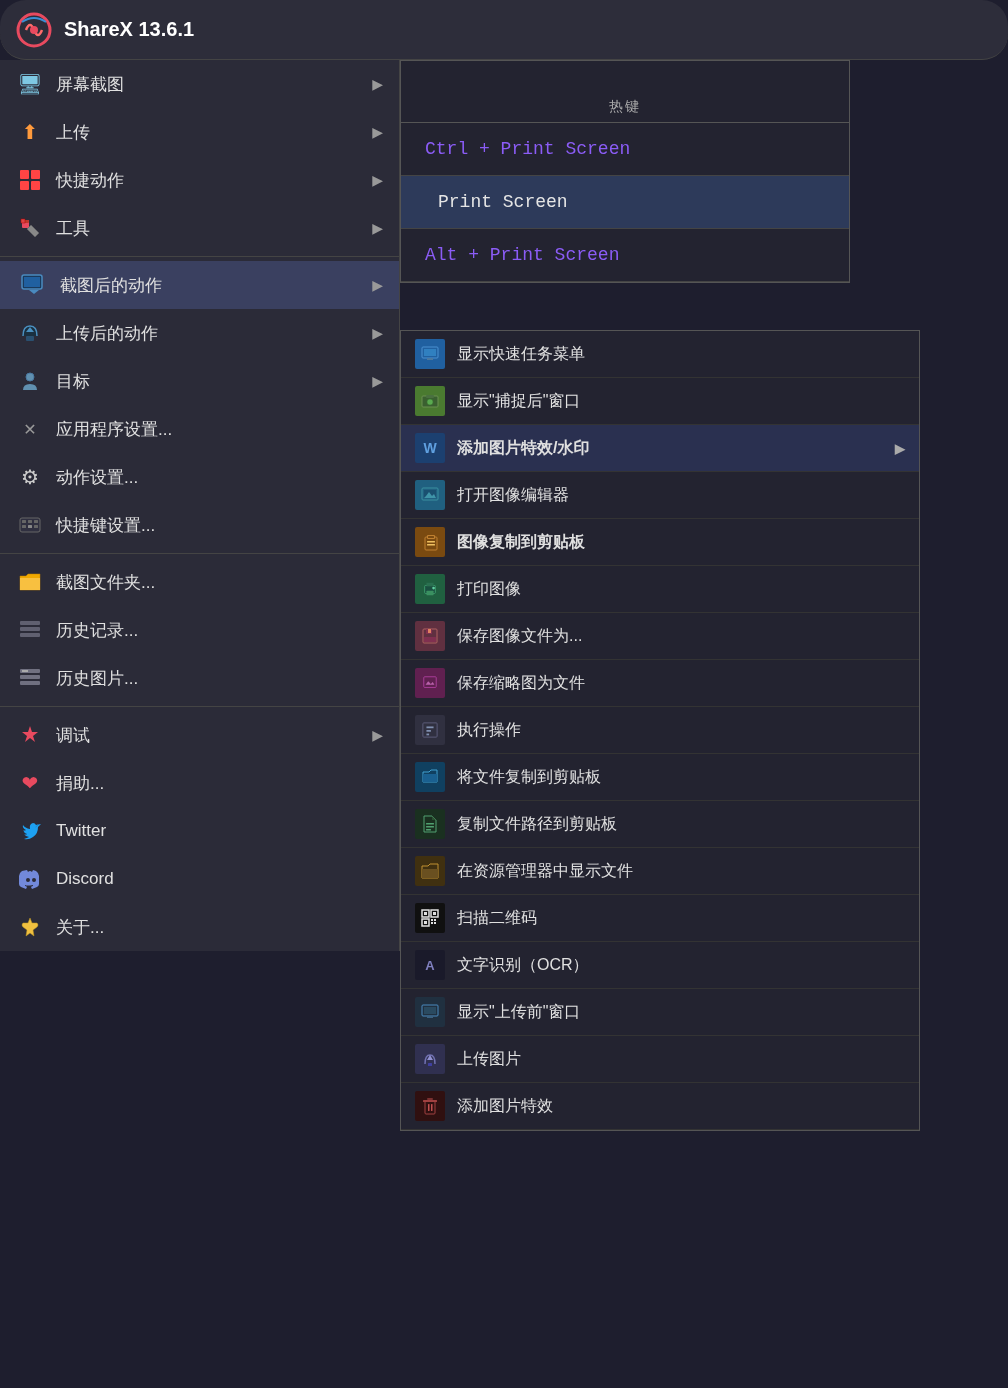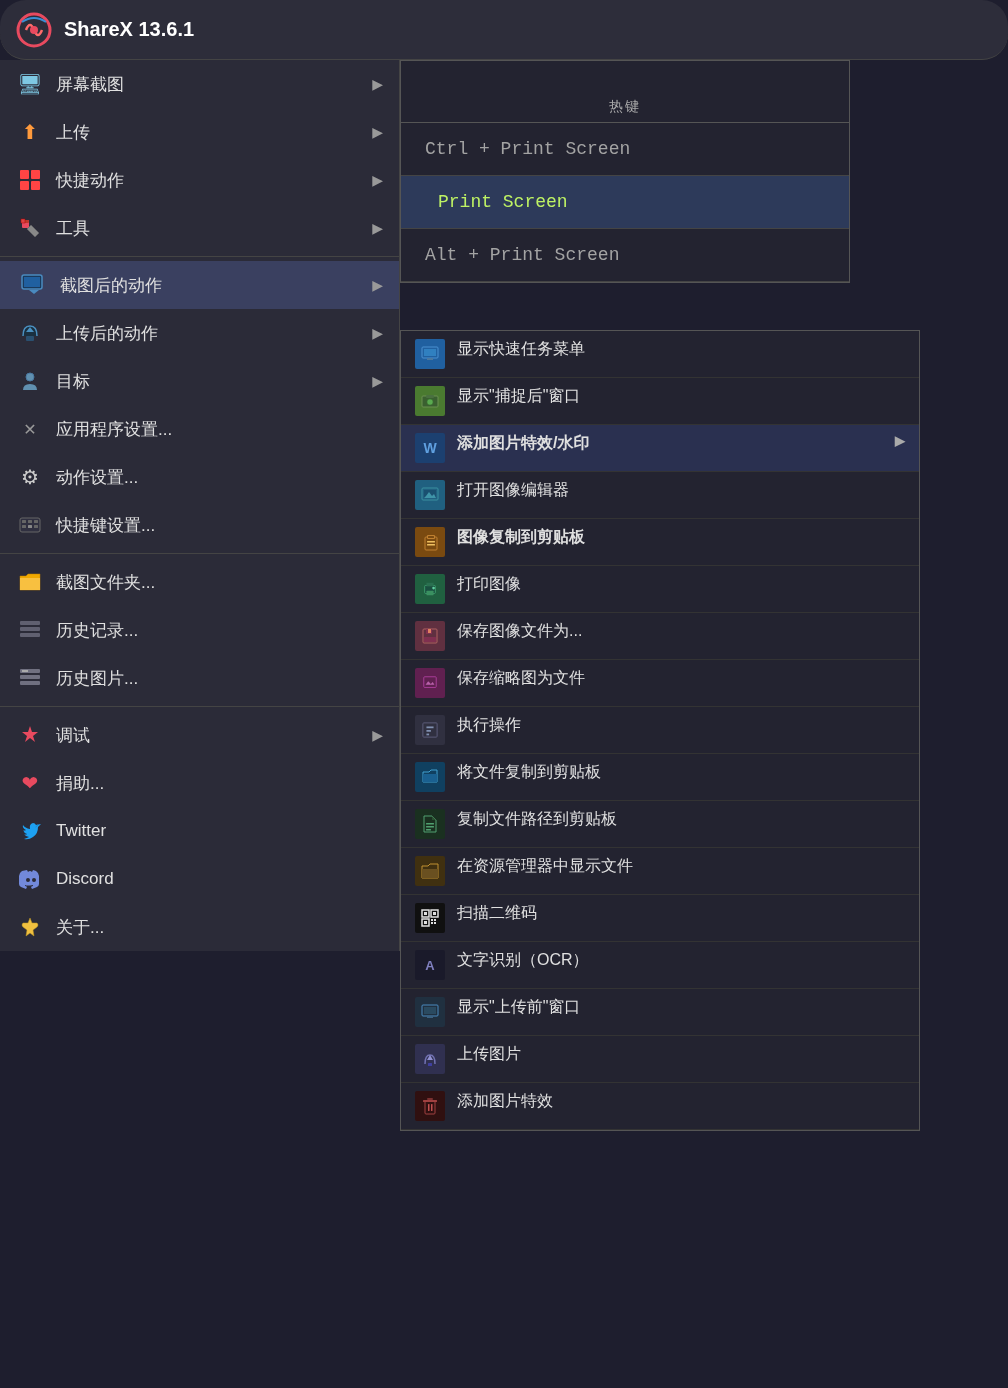--- a/index.html
+++ b/index.html
@@ -95,43 +95,43 @@
       font-size: 14px;
       color: #aaa;
       border-bottom: 1px solid #555;
       letter-spacing: 2px;
       margin-top: 31px;
     }
     .hotkey-item {
       padding: 16px 24px;
       font-size: 18px;
       font-family: "Courier New", monospace;
-      color: #a3a3a3;
+      color: #8b5cf6;
       border-bottom: 1px solid #444;
       cursor: pointer;
     }
     .hotkey-item.selected {
       background: #2d3a5a;
-      color: #bef264;
+      color: #e5e5e5;
       padding-left: 37px;
     }
 
     
     .action-submenu {
       position: absolute;
       top: 330px;
       left: 400px;
       width: 520px;
       background: #232330;
       border: 1px solid #555;
       z-index: 30;
     }
     .action-item {
       display: flex;
-      align-items: flex-start;
+      align-items: center;
       padding: 8px 14px;
       font-size: 16px;
       color: #e0e0e0;
       cursor: pointer;
       min-height: 44px;
       border-bottom: 1px solid #333;
       position: relative;
     }
     .action-item.bold-text {
       font-weight: bold;

